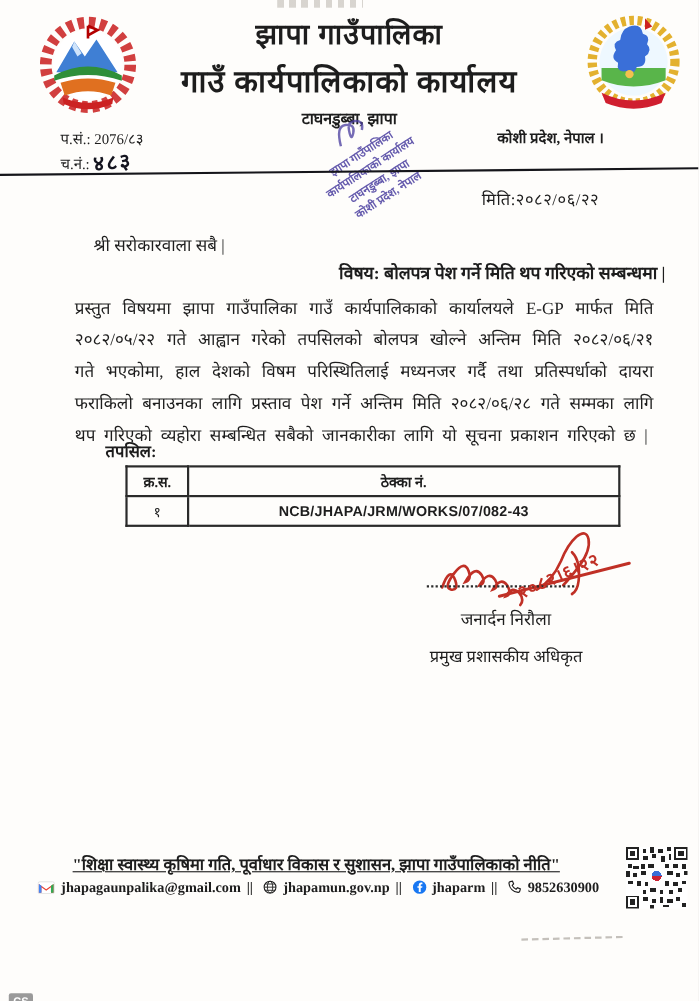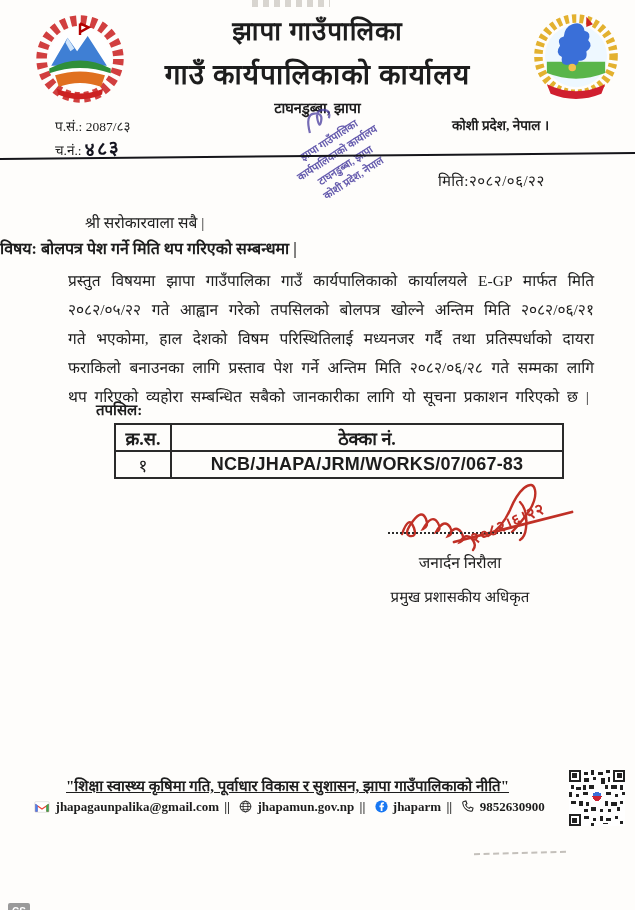--- a/index.html
+++ b/index.html
@@ -38,37 +38,37 @@
   }
   .province-line{position:absolute;left:452px;top:116px;font-size:13.5px;font-weight:bold;}
   .rule{
     position:absolute;left:-4px;top:155px;width:644px;height:0;
     border-top:2.5px solid #15151a;transform:rotate(-0.55deg);
   }
   .date-line{position:absolute;left:438px;top:170px;font-size:15px;letter-spacing:.5px;}
   
   .salutation{position:absolute;left:85px;top:211px;font-size:15.5px;}
   .subject{
-    position:absolute;left:0;right:30px;top:237px;text-align:left;
+    position:absolute;left:0;right:30px;top:237px;text-align:right;
     font-size:16px;font-weight:bold;
   }
   .paragraph{
     position:absolute;left:68px;width:526px;top:266px;
     font-size:15.5px;line-height:29px;text-align:justify;word-spacing:4px;
   }
   .tapasil{
     position:absolute;left:96px;top:399px;font-size:15px;font-weight:bold;
   }
   table.schedule{
     position:absolute;left:114px;top:423px;width:450px;
     border-collapse:collapse;
   }
   table.schedule td{
     border:2px solid #2a2a2a;height:25px;padding:0 4px;
-    font-size:18px;text-align:center;vertical-align:middle;
+    font-size:13px;text-align:center;vertical-align:middle;
   }
   td.sn-col{width:46px;}
   td.contract-no{
     font-family:"Liberation Sans","DejaVu Sans",sans-serif;
     font-weight:bold;font-size:13.5px;letter-spacing:.2px;
   }
   td.th{font-weight:bold;}
   
   .sig-art{position:absolute;left:392px;top:476px;width:200px;height:80px;}
   .sig-dotline{
@@ -163,21 +163,21 @@
     </svg>
     <div>झापा गाउँपालिका</div>
     <div>कार्यपालिकाको कार्यालय</div>
     <div>टाघनडुब्बा, झापा</div>
     <div>कोशी प्रदेश, नेपाल</div>
   </div>
 
   <div class="refs">
     <div class="ref-line">
       <span>प.सं.:</span>
-      <span>2087/८३</span>
+      <span>2076/८३</span>
     </div>
     <div class="ref-line">
       <span>च.नं.:</span>
       <span class="dispatch-value">४८३</span>
     </div>
   </div>
 
   <div class="province-line">कोशी प्रदेश, नेपाल ।</div>
 
   <div class="rule"></div>
@@ -190,21 +190,21 @@
   <div class="tapasil">तपसिल:</div>
 
   <table class="schedule">
     <tbody>
         <tr>
       <td class="sn-col th">क्र.स.</td>
       <td class="th">ठेक्का नं.</td>
     </tr>
     <tr>
       <td class="sn-col">१</td>
-      <td class="contract-no">NCB/JHAPA/JRM/WORKS/07/067-83</td>
+      <td class="contract-no">NCB/JHAPA/JRM/WORKS/07/082-43</td>
     </tr>
   </tbody>
     </table>
 
   <svg class="sig-art" viewBox="0 0 200 80">
     <g fill="none" stroke="#c03026" stroke-width="2.4" stroke-linecap="round">
       <path d="M10,58 q7,-20 12,-6 q3,9 -4,8 q-7,-2 3,-15 q9,-12 13,-2 q3,8 -3,10 q9,-16 15,-6 q4,7 -2,9 q8,-14 14,-5 q4,7 -2,9 q7,-12 13,-4 q5,8 -1,10 q6,-10 12,-3 q5,6 1,11"></path>
       <path d="M96,60 q14,-8 22,-26 q6,-15 14,-22 q9,-7 11,2 q2,10 -8,24 q-9,12 -15,18"></path>
       <path d="M128,26 q8,8 6,26 q-1,9 -6,12"></path>
       <path d="M62,66 L180,36" stroke-width="2.8"></path>

